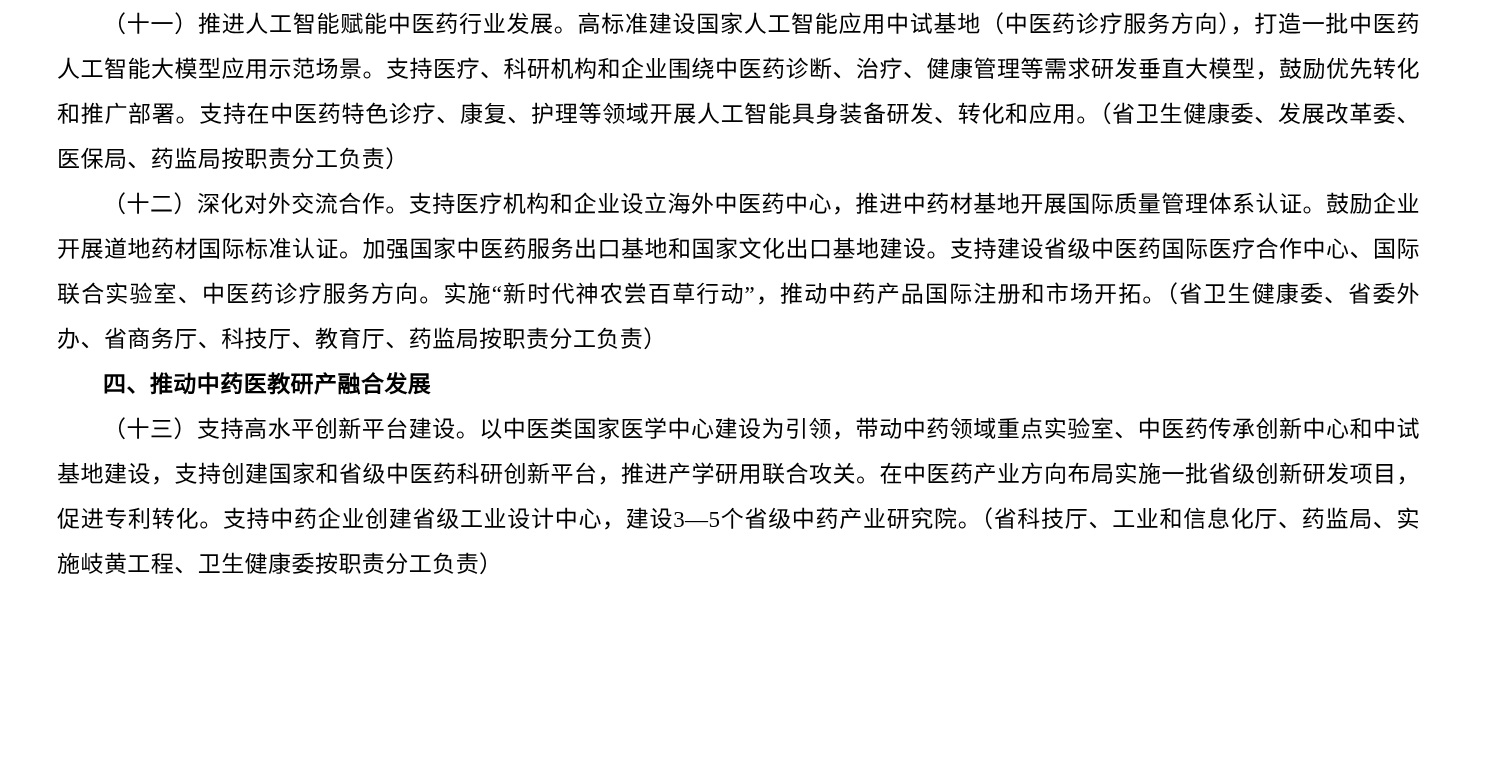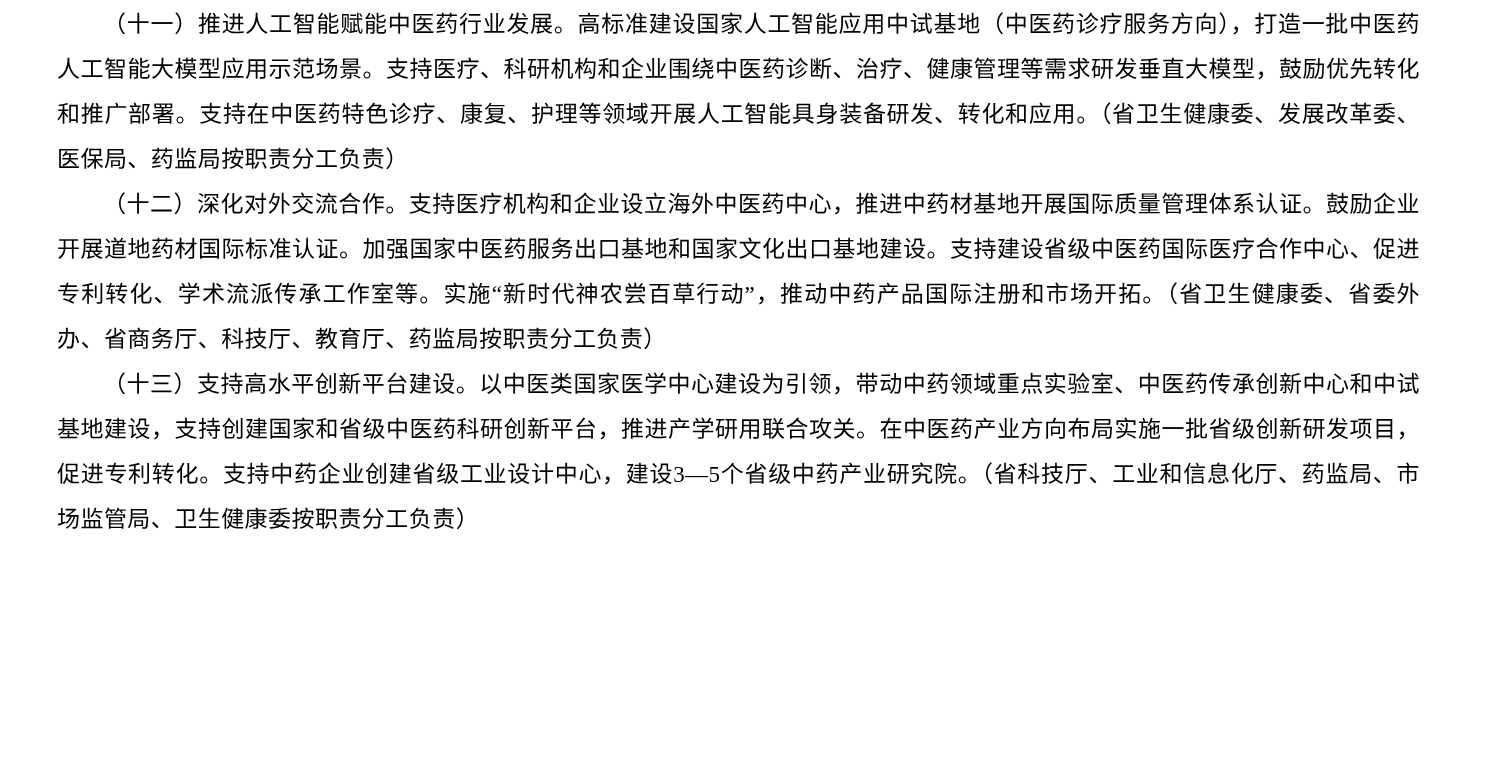--- a/index.html
+++ b/index.html
@@ -38,16 +38,17 @@
   .para.heading {
     font-weight: bold;
   }
 </style>
 </head>
 <body style="background: rgb(255, 255, 255);">
 
 <main class="doc-page">
   <div class="doc-body" style="color: rgb(0, 0, 0);">
       <p class="para body">（十一）推进人工智能赋能中医药行业发展。高标准建设国家人工智能应用中试基地（中医药诊疗服务方向），打造一批中医药人工智能大模型应用示范场景。支持医疗、科研机构和企业围绕中医药诊断、治疗、健康管理等需求研发垂直大模型，鼓励优先转化和推广部署。支持在中医药特色诊疗、康复、护理等领域开展人工智能具身装备研发、转化和应用。（省卫生健康委、发展改革委、医保局、药监局按职责分工负责）</p>
-      <p class="para body">（十二）深化对外交流合作。支持医疗机构和企业设立海外中医药中心，推进中药材基地开展国际质量管理体系认证。鼓励企业开展道地药材国际标准认证。加强国家中医药服务出口基地和国家文化出口基地建设。支持建设省级中医药国际医疗合作中心、促进专利转化、学术流派传承工作室等。实施“新时代神农尝百草行动”，推动中药产品国际注册和市场开拓。（省卫生健康委、省委外办、省商务厅、科技厅、教育厅、药监局按职责分工负责）</p>
-      <p class="para body">（十三）支持高水平创新平台建设。以中医类国家医学中心建设为引领，带动中药领域重点实验室、中医药传承创新中心和中试基地建设，支持创建国家和省级中医药科研创新平台，推进产学研用联合攻关。在中医药产业方向布局实施一批省级创新研发项目，促进专利转化。支持中药企业创建省级工业设计中心，建设3—5个省级中药产业研究院。（省科技厅、工业和信息化厅、药监局、市场监管局、卫生健康委按职责分工负责）</p>
+      <p class="para body">（十二）深化对外交流合作。支持医疗机构和企业设立海外中医药中心，推进中药材基地开展国际质量管理体系认证。鼓励企业开展道地药材国际标准认证。加强国家中医药服务出口基地和国家文化出口基地建设。支持建设省级中医药国际医疗合作中心、国际联合实验室、中医药诊疗服务方向。实施“新时代神农尝百草行动”，推动中药产品国际注册和市场开拓。（省卫生健康委、省委外办、省商务厅、科技厅、教育厅、药监局按职责分工负责）</p>
+      <p class="para heading">四、推动中药医教研产融合发展</p>
+      <p class="para body">（十三）支持高水平创新平台建设。以中医类国家医学中心建设为引领，带动中药领域重点实验室、中医药传承创新中心和中试基地建设，支持创建国家和省级中医药科研创新平台，推进产学研用联合攻关。在中医药产业方向布局实施一批省级创新研发项目，促进专利转化。支持中药企业创建省级工业设计中心，建设3—5个省级中药产业研究院。（省科技厅、工业和信息化厅、药监局、实施岐黄工程、卫生健康委按职责分工负责）</p>
     </div>
 </main>
 
 </body></html>

